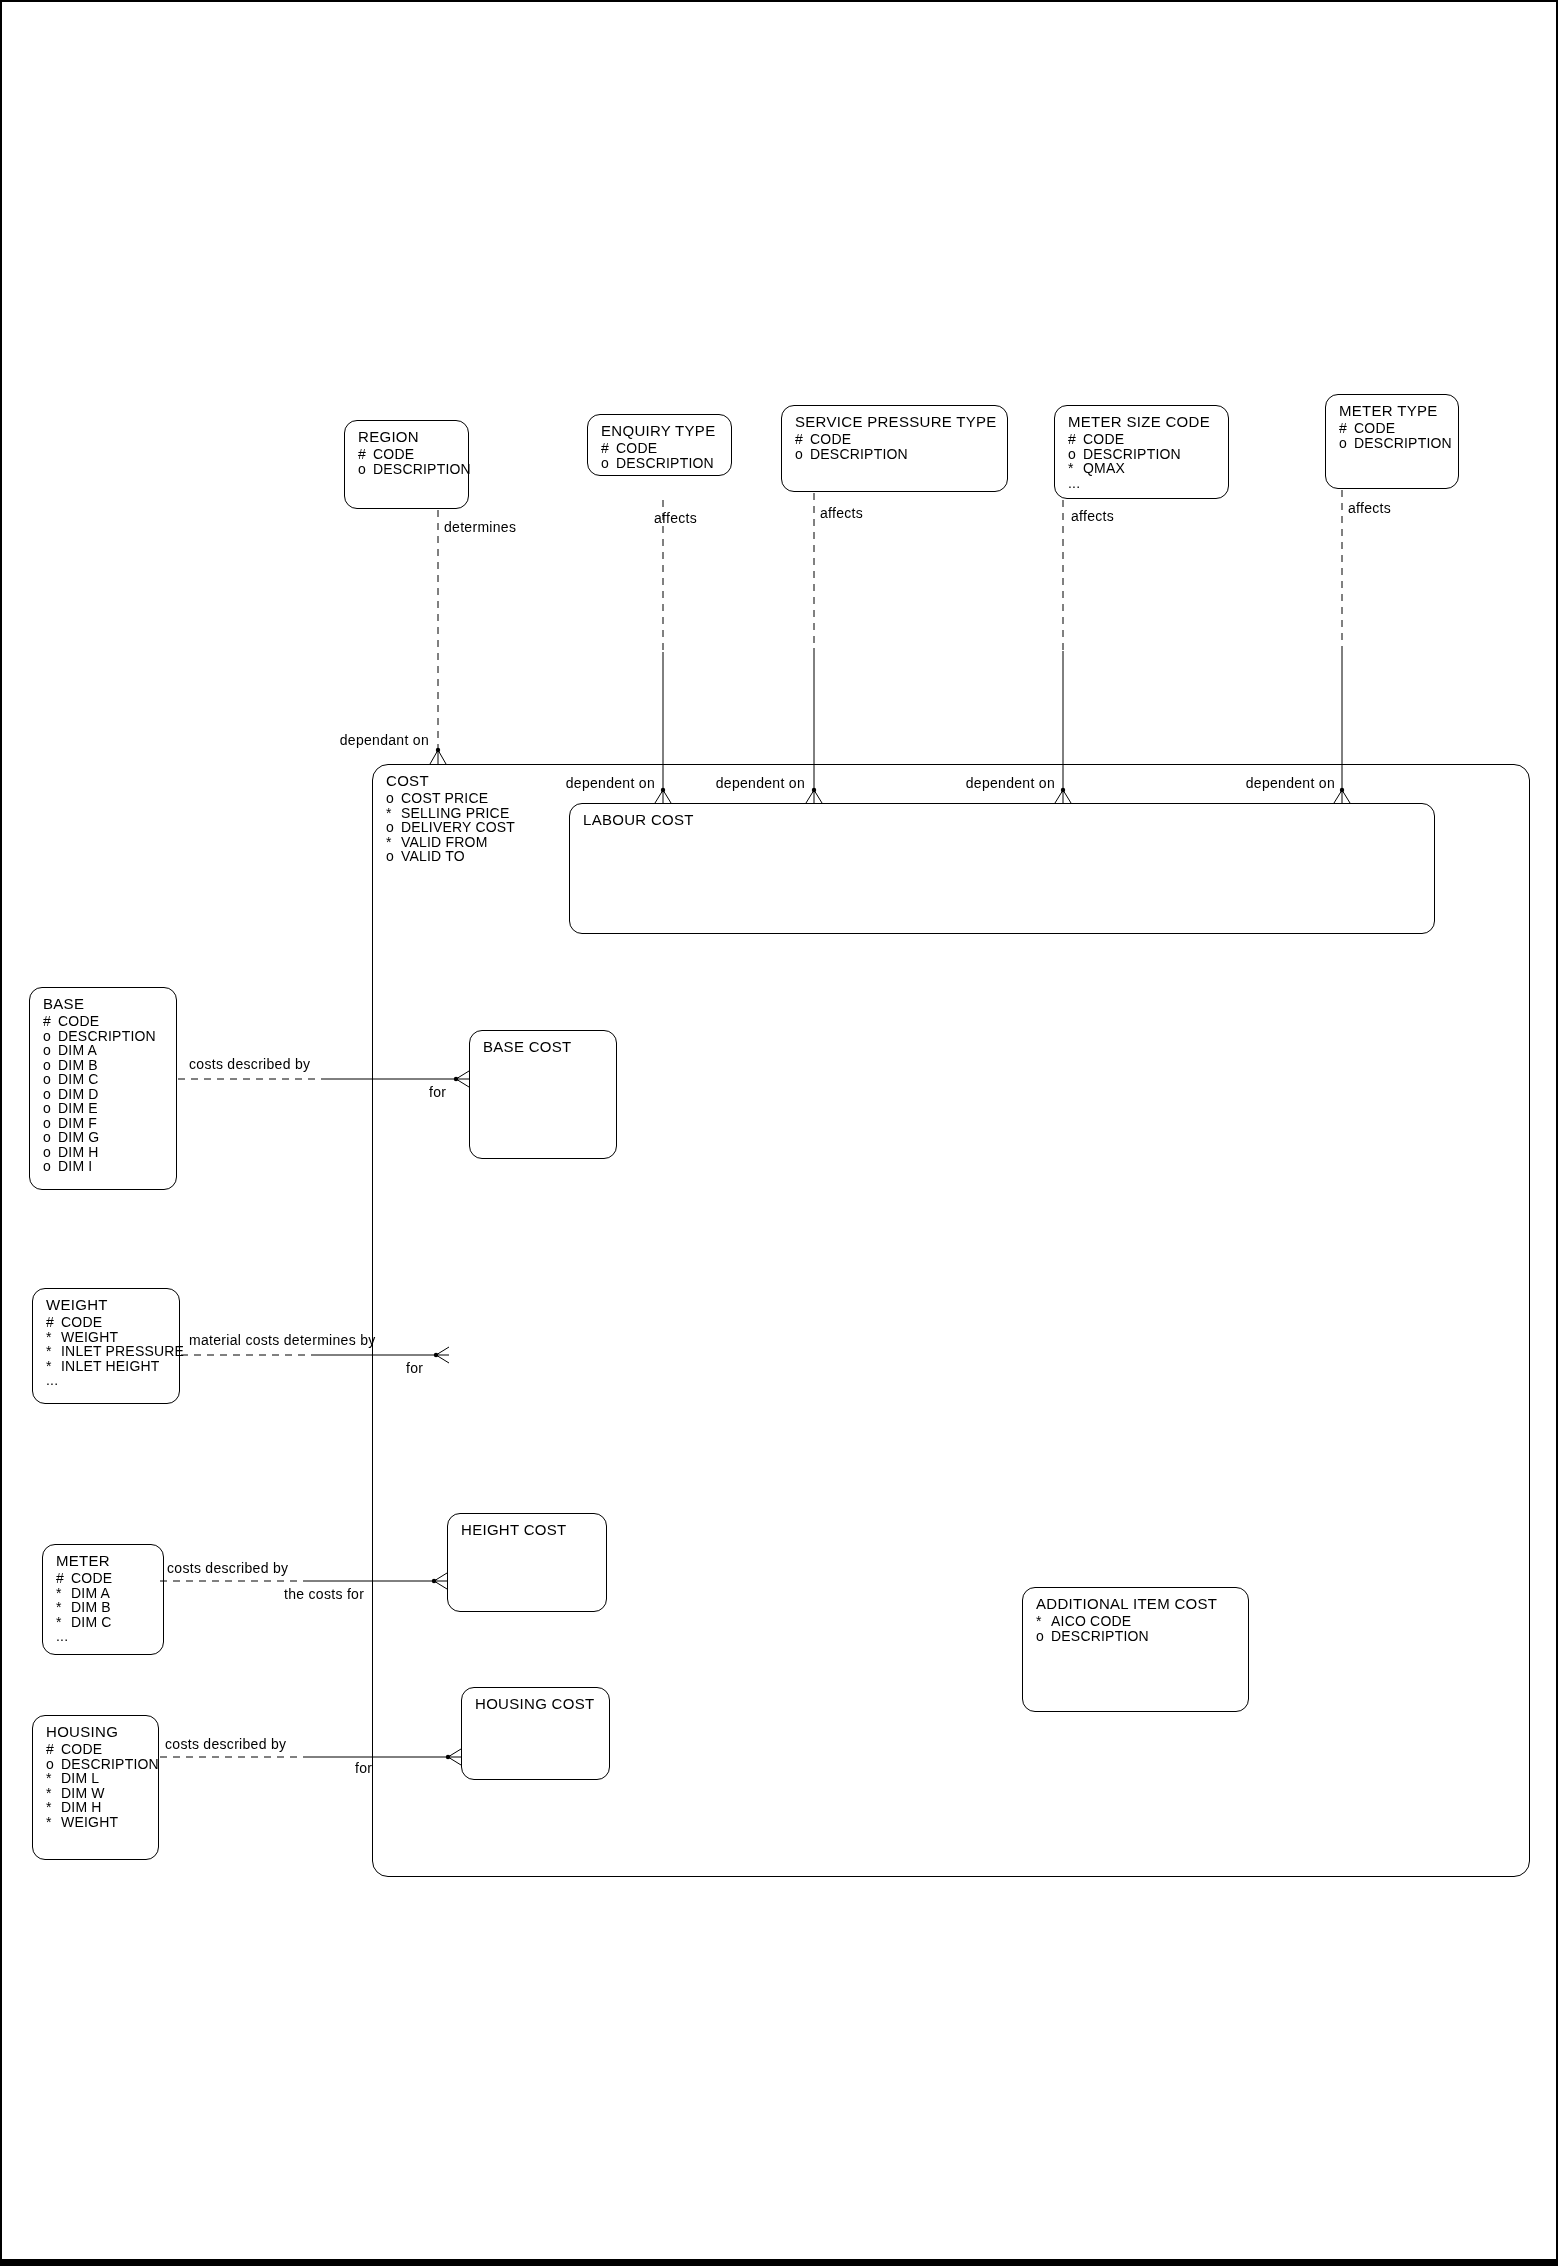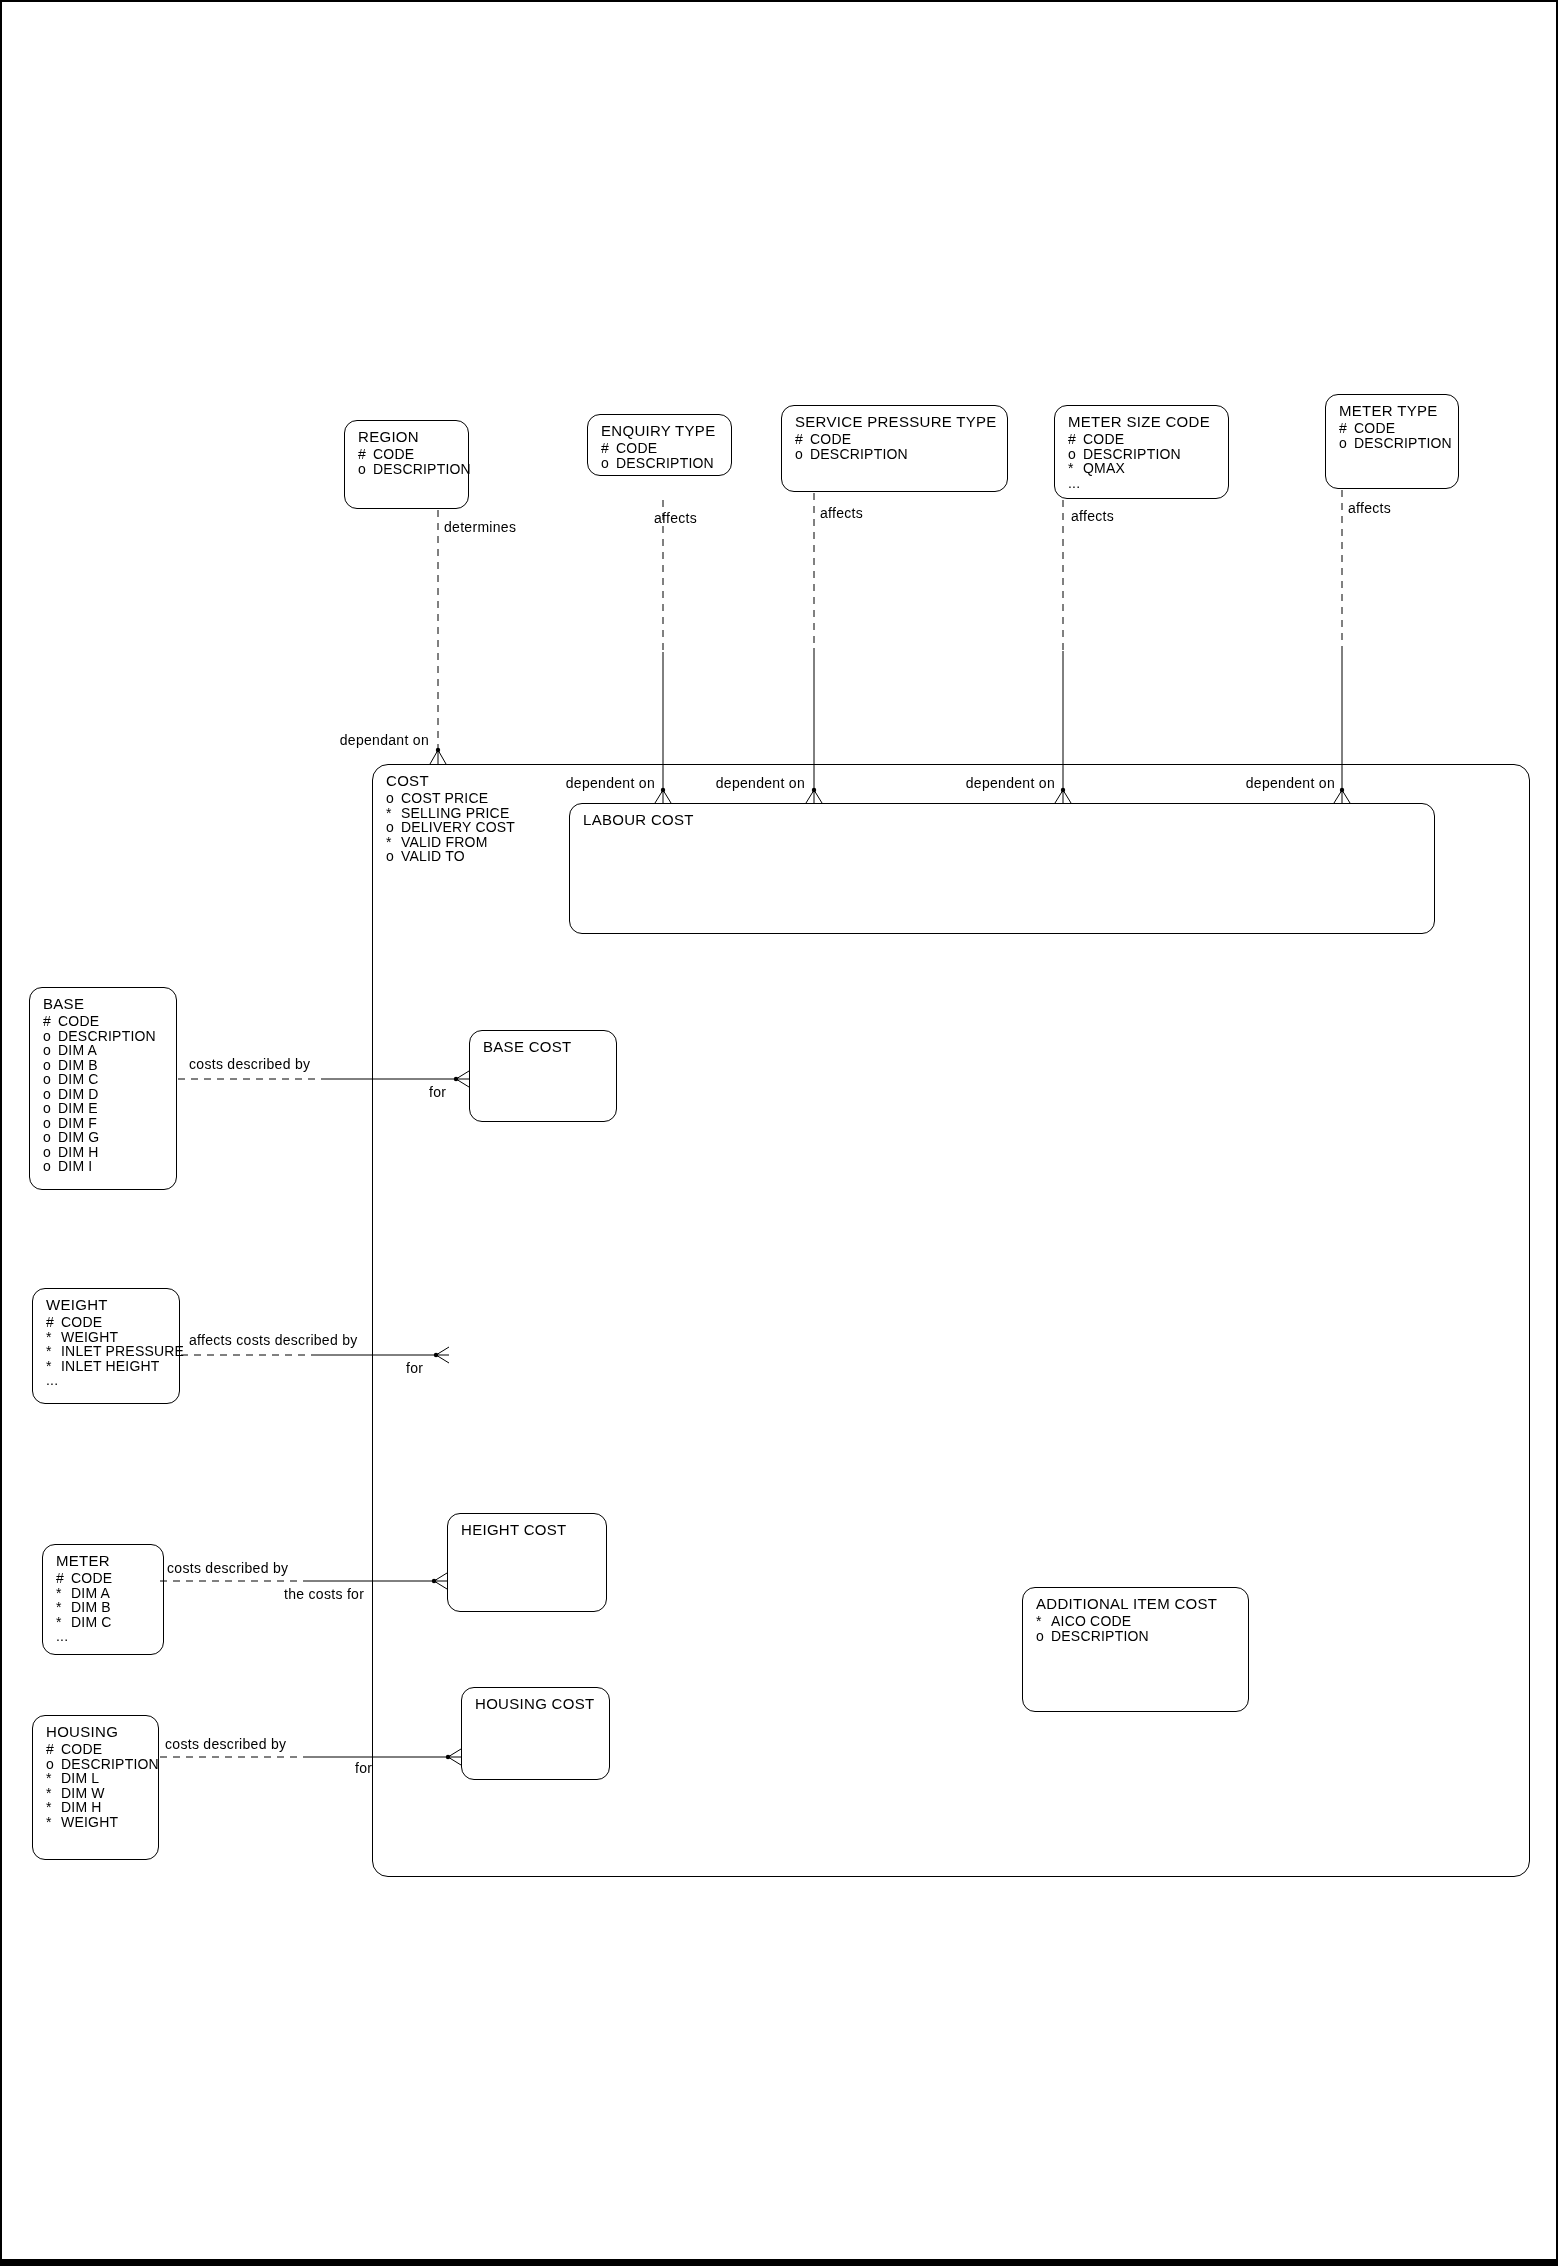--- a/index.html
+++ b/index.html
@@ -66,21 +66,21 @@
         <div class="attr-row"><span class="attr-p">*</span><span class="attr-n">SELLING PRICE</span></div>
         <div class="attr-row"><span class="attr-p">o</span><span class="attr-n">DELIVERY COST</span></div>
         <div class="attr-row"><span class="attr-p">*</span><span class="attr-n">VALID FROM</span></div>
         <div class="attr-row"><span class="attr-p">o</span><span class="attr-n">VALID TO</span></div>
       </div>
   </div>
 
   <div class="entity" style="left:567px;top:801px;width:866px;height:131px">
     <div class="title">LABOUR COST</div>
   </div>
-  <div class="entity" style="left:467px;top:1028px;width:148px;height:92px">
+  <div class="entity" style="left:467px;top:1028px;width:148px;height:129px">
     <div class="title">BASE COST</div>
   </div>
   <div class="entity" style="left:445px;top:1511px;width:160px;height:99px">
     <div class="title">HEIGHT COST</div>
   </div>
   <div class="entity" style="left:459px;top:1685px;width:149px;height:93px">
     <div class="title">HOUSING COST</div>
   </div>
   <div class="entity" style="left:1020px;top:1585px;width:227px;height:125px">
     <div class="title">ADDITIONAL ITEM COST</div>
@@ -234,21 +234,21 @@
 
   <span class="rlabel" style="left:1069px;top:506px">affects</span>
   <span class="rlabel ra" style="left:956px;top:773px;width:97px">dependent on</span>
 
   <span class="rlabel" style="left:1346px;top:498px">affects</span>
   <span class="rlabel ra" style="left:1236px;top:773px;width:97px">dependent on</span>
 
   <span class="rlabel" style="left:187px;top:1054px">costs described by</span>
   <span class="rlabel" style="left:427px;top:1082px">for</span>
 
-  <span class="rlabel" style="left:187px;top:1330px">affects costs described by</span>
+  <span class="rlabel" style="left:187px;top:1330px">material costs determines by</span>
   <span class="rlabel" style="left:404px;top:1358px">for</span>
 
   <span class="rlabel" style="left:165px;top:1558px">costs described by</span>
   <span class="rlabel" style="left:282px;top:1584px">the costs for</span>
 
   <span class="rlabel" style="left:163px;top:1734px">costs described by</span>
   <span class="rlabel" style="left:353px;top:1758px">for</span>
 
 </div>
 

